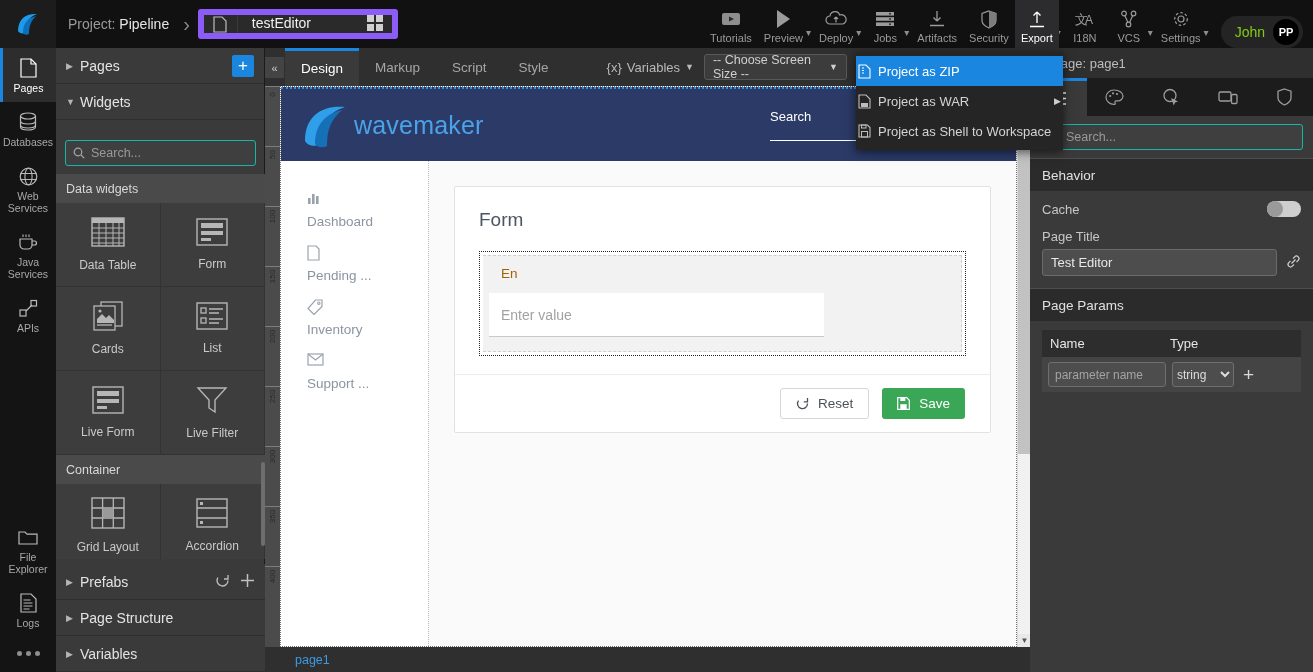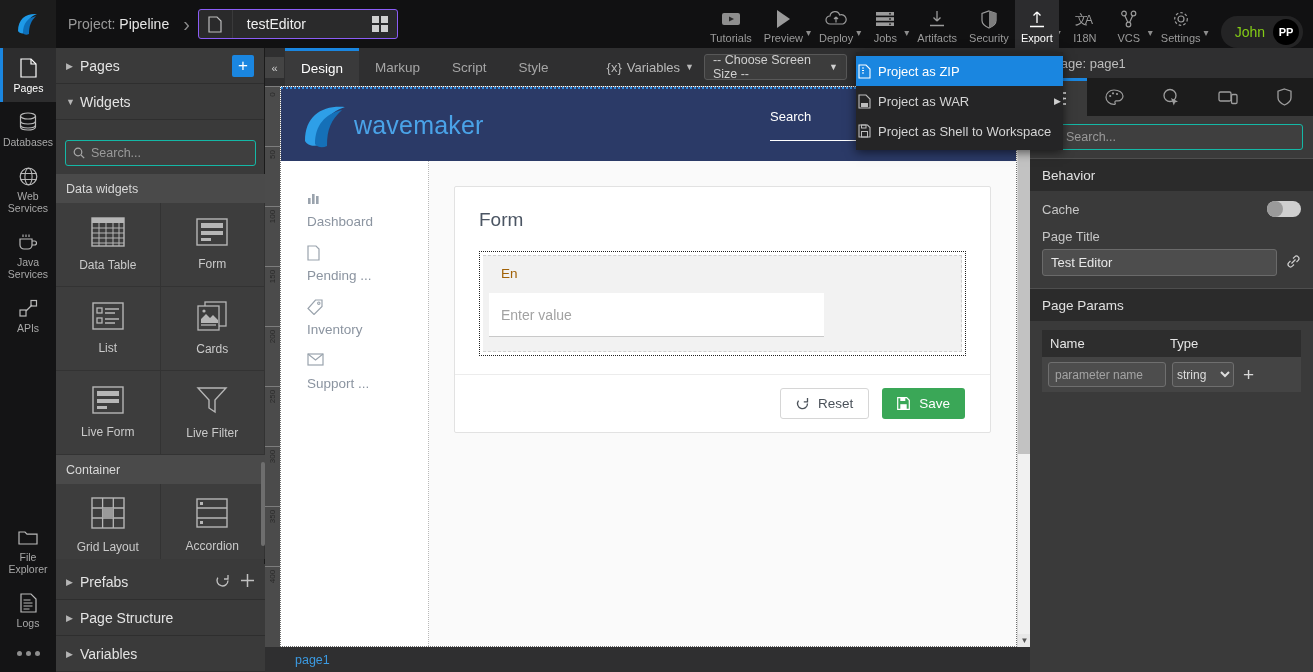--- a/index.html
+++ b/index.html
@@ -11,21 +11,21 @@
     -webkit-font-smoothing:antialiased;
   }
   .app { position:relative; width:1313px; height:672px; overflow:hidden; }
 
   
   .topbar { position:absolute; left:0; top:0; width:1313px; height:48px; background:#111112; display:flex; align-items:center; }
   .logo-cell { width:56px; height:48px; background:#1c1c1c; display:flex; align-items:center; justify-content:center; }
   .project-label { padding-left:12px; color:#9a9a9a; font-size:14px; white-space:nowrap; }
   .project-label b { color:#e6e6e6; font-weight:normal; }
   .chev-right { color:#8a8a8a; font-size:20px; margin:0 8px 0 14px; line-height:1; }
-  .page-chip { height:30px; background:#2a2a2b; border:1px solid #8b5cf6; border-radius:3px; display:flex; align-items:center; min-width:200px; }
+  .page-chip { height:30px; background:#2a2a2b; border:6px solid #8b5cf6; border-radius:3px; display:flex; align-items:flex-start; min-width:200px; }
   .page-chip .pc-icon { width:34px; display:flex; align-items:center; justify-content:center; border-right:1px solid #3a3a3b; height:100%; color:#bdbdbd;}
   .page-chip .pc-name { padding:0 14px; color:#f0f0f0; font-size:14px; flex:1; }
   .page-chip .pc-grid { width:34px; display:flex; align-items:center; justify-content:center; }
   .grid4 { display:grid; grid-template-columns:7px 7px; grid-template-rows:7px 7px; gap:2px; }
   .grid4 i { background:#cfcfcf; display:block; }
 
   .tb-spacer { flex:1; }
   .tb-items { display:flex; align-items:flex-end; height:48px; }
   .tb-item { display:flex; flex-direction:column; align-items:center; justify-content:flex-end;
              padding:3px 6px 4px 6px; min-width:44px; height:48px; position:relative; cursor:pointer; }
@@ -436,40 +436,40 @@
                 <rect x="1" y="1" width="30" height="26" fill="none" stroke="#b6b6b6" stroke-width="1.4"></rect>
                 <rect x="5" y="5" width="22" height="5" fill="#b6b6b6"></rect>
                 <rect x="5" y="13" width="22" height="4" fill="#b6b6b6"></rect>
                 <rect x="5" y="20" width="10" height="3" fill="#b6b6b6"></rect>
               </svg>
           </span>
           <span class="wl">Form</span>
         </div>
         <div class="wcell">
           <span class="wi">
-            <svg width="32" height="28" viewBox="0 0 32 28">
-                <rect x="1" y="1" width="30" height="26" fill="none" stroke="#b6b6b6" stroke-width="1.4"></rect>
-                <rect x="5" y="6" width="5" height="5" fill="none" stroke="#b6b6b6" stroke-width="1.3"></rect>
-                <rect x="5" y="16" width="5" height="5" fill="none" stroke="#b6b6b6" stroke-width="1.3"></rect>
-                <path d="M13 7h14M13 11h10M13 17h14M13 21h10" stroke="#b6b6b6" stroke-width="1.3"></path>
-              </svg>
-          </span>
-          <span class="wl">List</span>
-        </div>
-        <div class="wcell">
-          <span class="wi">
             <svg width="32" height="30" viewBox="0 0 32 30">
                 <rect x="9" y="1" width="21" height="24" fill="none" stroke="#b6b6b6" stroke-width="1.3"></rect>
                 <rect x="2" y="5" width="21" height="24" fill="#3d3d3d" stroke="#b6b6b6" stroke-width="1.3"></rect>
                 <path d="M5 18l5-5 4 4 3-3 5 5v3H5z" fill="#b6b6b6"></path>
                 <circle cx="8" cy="10" r="1.6" fill="#b6b6b6"></circle>
                 <path d="M5 24h15" stroke="#b6b6b6" stroke-width="1.3"></path>
               </svg>
           </span>
           <span class="wl">Cards</span>
+        </div>
+        <div class="wcell">
+          <span class="wi">
+            <svg width="32" height="28" viewBox="0 0 32 28">
+                <rect x="1" y="1" width="30" height="26" fill="none" stroke="#b6b6b6" stroke-width="1.4"></rect>
+                <rect x="5" y="6" width="5" height="5" fill="none" stroke="#b6b6b6" stroke-width="1.3"></rect>
+                <rect x="5" y="16" width="5" height="5" fill="none" stroke="#b6b6b6" stroke-width="1.3"></rect>
+                <path d="M13 7h14M13 11h10M13 17h14M13 21h10" stroke="#b6b6b6" stroke-width="1.3"></path>
+              </svg>
+          </span>
+          <span class="wl">List</span>
         </div>
         <div class="wcell">
           <span class="wi">
             <svg width="32" height="28" viewBox="0 0 32 28">
                 <rect x="1" y="1" width="30" height="26" fill="none" stroke="#b6b6b6" stroke-width="1.4"></rect>
                 <rect x="5" y="5" width="22" height="5" fill="#b6b6b6"></rect>
                 <rect x="5" y="13" width="22" height="4" fill="#b6b6b6"></rect>
                 <rect x="5" y="20" width="10" height="3" fill="#b6b6b6"></rect>
               </svg>
           </span>

